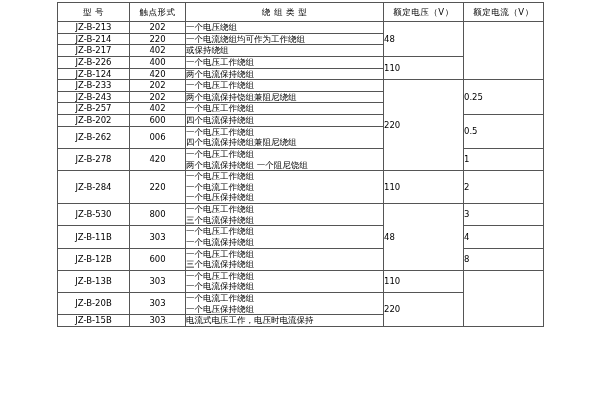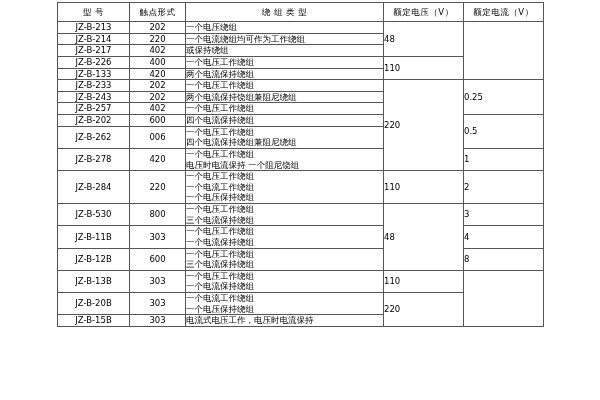--- a/index.html
+++ b/index.html
@@ -118,21 +118,21 @@
         </tr>
         <tr>
           <td class="model">JZ-B-226</td>
           <td class="contact">400</td>
           <td class="wind">
             <span class="wl">一个电压工作绕组</span>
           </td>
           <td class="volt" rowspan="2">110</td>
         </tr>
         <tr>
-          <td class="model">JZ-B-133</td>
+          <td class="model">JZ-B-124</td>
           <td class="contact">420</td>
           <td class="wind">
             <span class="wl">两个电流保持绕组</span>
           </td>
         </tr>
         <tr>
           <td class="model">JZ-B-233</td>
           <td class="contact">202</td>
           <td class="wind">
             <span class="wl">一个电压工作绕组</span>
@@ -168,21 +168,21 @@
           <td class="wind">
             <span class="wl">一个电压工作绕组</span>
             <span class="wl">四个电流保持绕组兼阻尼绕组</span>
           </td>
         </tr>
         <tr>
           <td class="model">JZ-B-278</td>
           <td class="contact">420</td>
           <td class="wind">
             <span class="wl">一个电压工作绕组</span>
-            <span class="wl">电压时电流保持     一个阻尼饶组</span>
+            <span class="wl">两个电流保持绕组     一个阻尼饶组</span>
           </td>
           <td class="curr" rowspan="1">1</td>
         </tr>
         <tr>
           <td class="model">JZ-B-284</td>
           <td class="contact">220</td>
           <td class="wind">
             <span class="wl">一个电压工作绕组</span>
             <span class="wl">一个电流工作绕组</span>
             <span class="wl">一个电压保持绕组</span>

